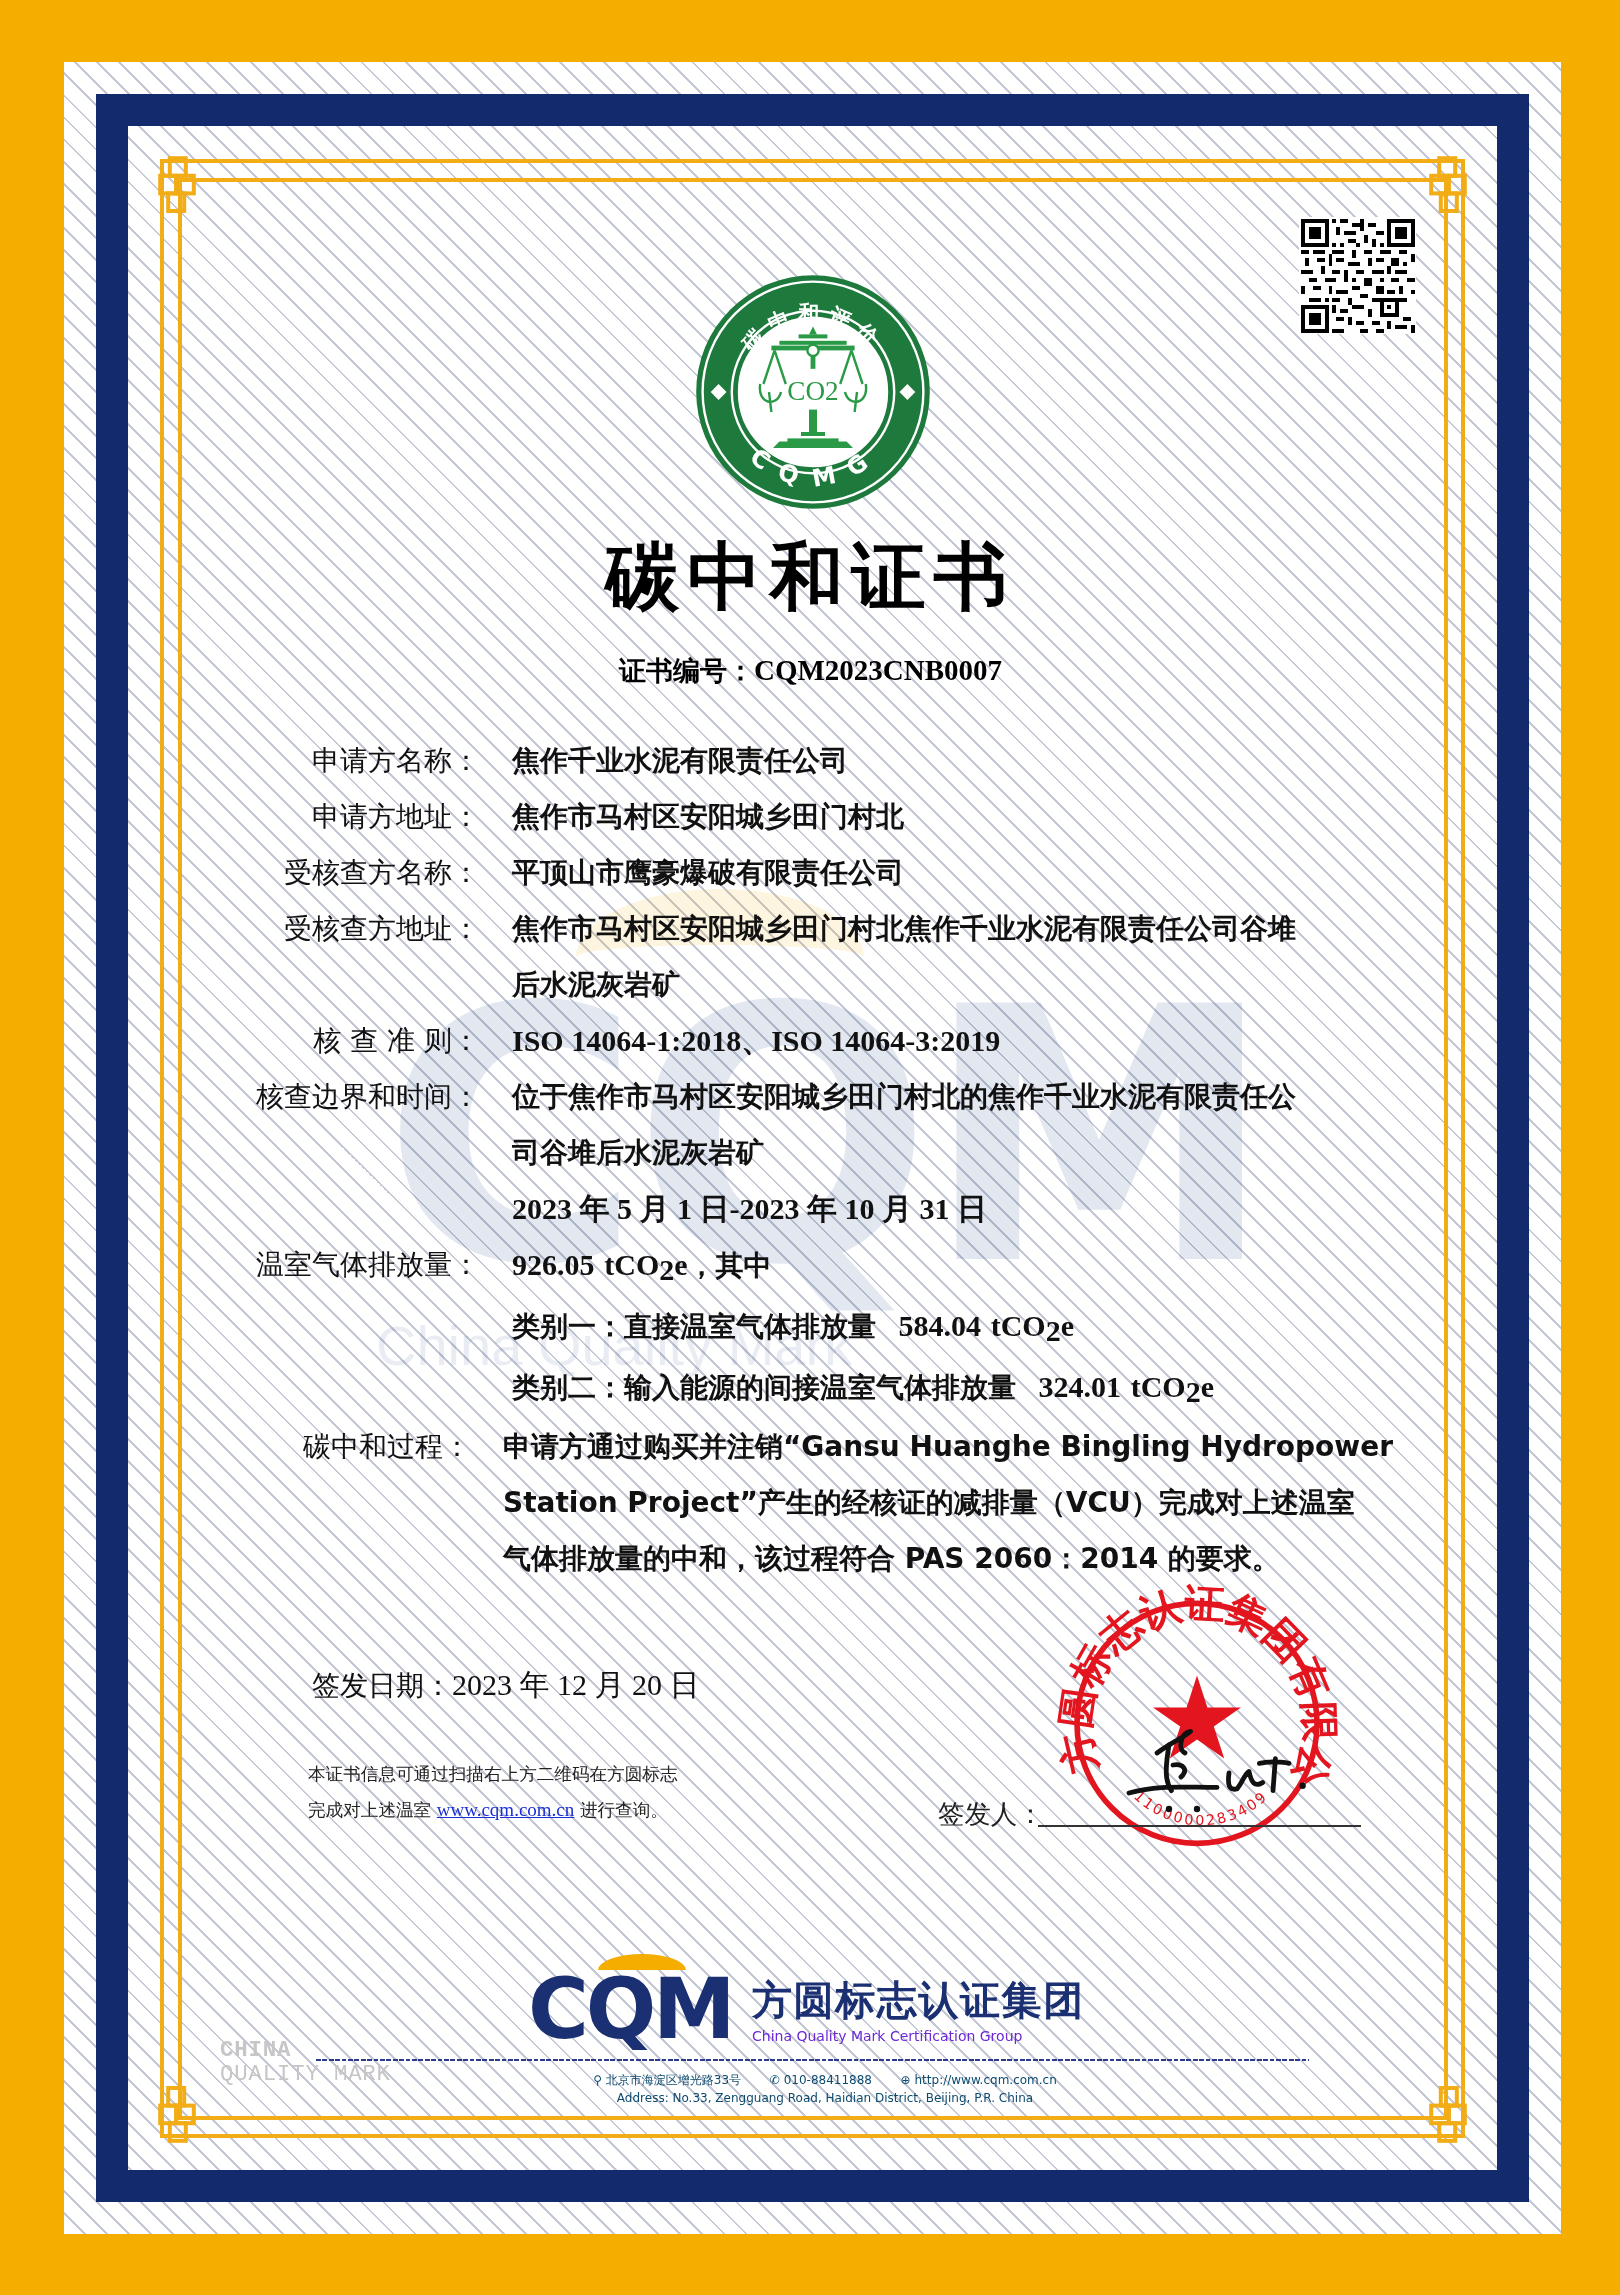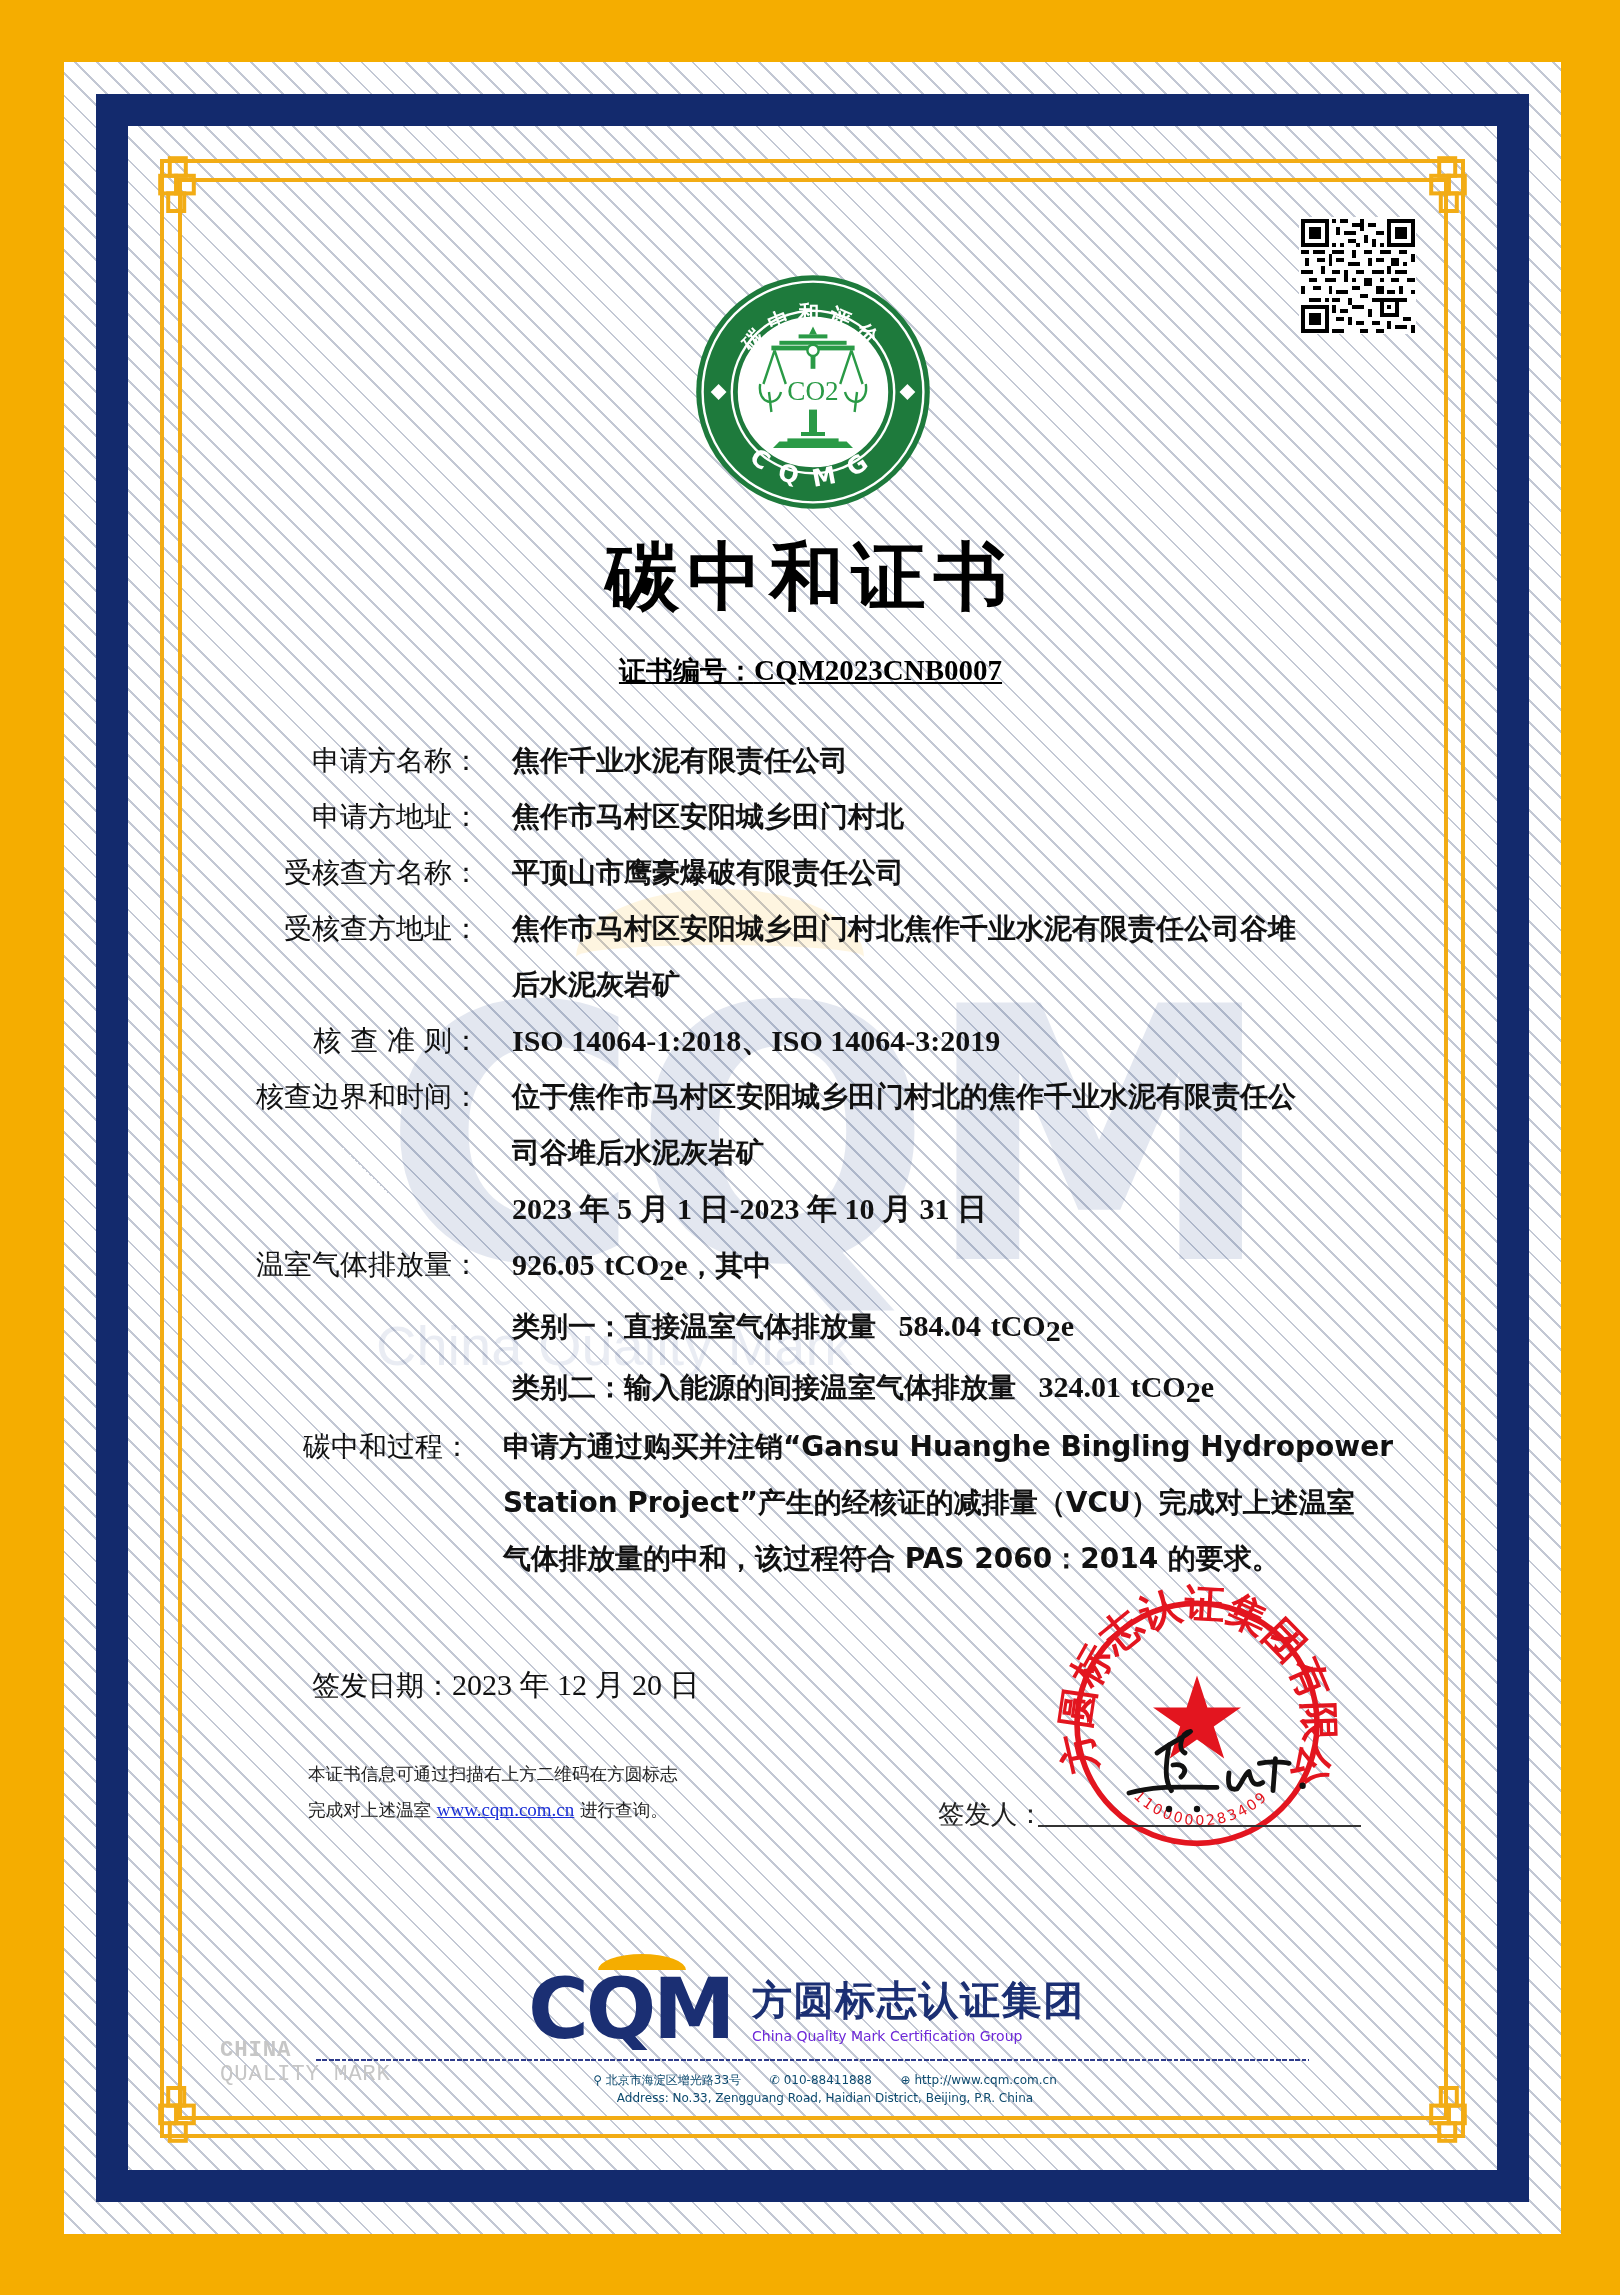--- a/index.html
+++ b/index.html
@@ -54,21 +54,21 @@
     .badge { position: absolute; left: 693px; top: 272px; width: 240px; height: 240px; }
     .badge svg { width: 240px; height: 240px; display: block; }
 
     .title {
       position: absolute; left: 0; width: 1621px; top: 528px; text-align: center;
       font-size: 74px; font-weight: bold; letter-spacing: 8px; color: #000;
       font-family: "DejaVu Serif", serif;
     }
     .cert-no {
       position: absolute; left: 0; width: 1621px; top: 653px; text-align: center;
-      font-size: 29px; font-weight: bold; color: #000; text-decoration: underline;
+      font-size: 29px; font-weight: bold; color: #000;
     }
     .cert-no .lbl { font-family: "DejaVu Sans", sans-serif; font-weight: bold; font-size: 27px; }
 
     
     .fields { position: absolute; left: 224px; top: 733px; width: 1169px; }
     .row { display: flex; align-items: flex-start; }
     .row .k {
       width: 256px; text-align: right; font-size: 28px; line-height: 56px; white-space: nowrap;
       font-family: "DejaVu Sans", sans-serif; font-weight: normal; color: #111;
     }

